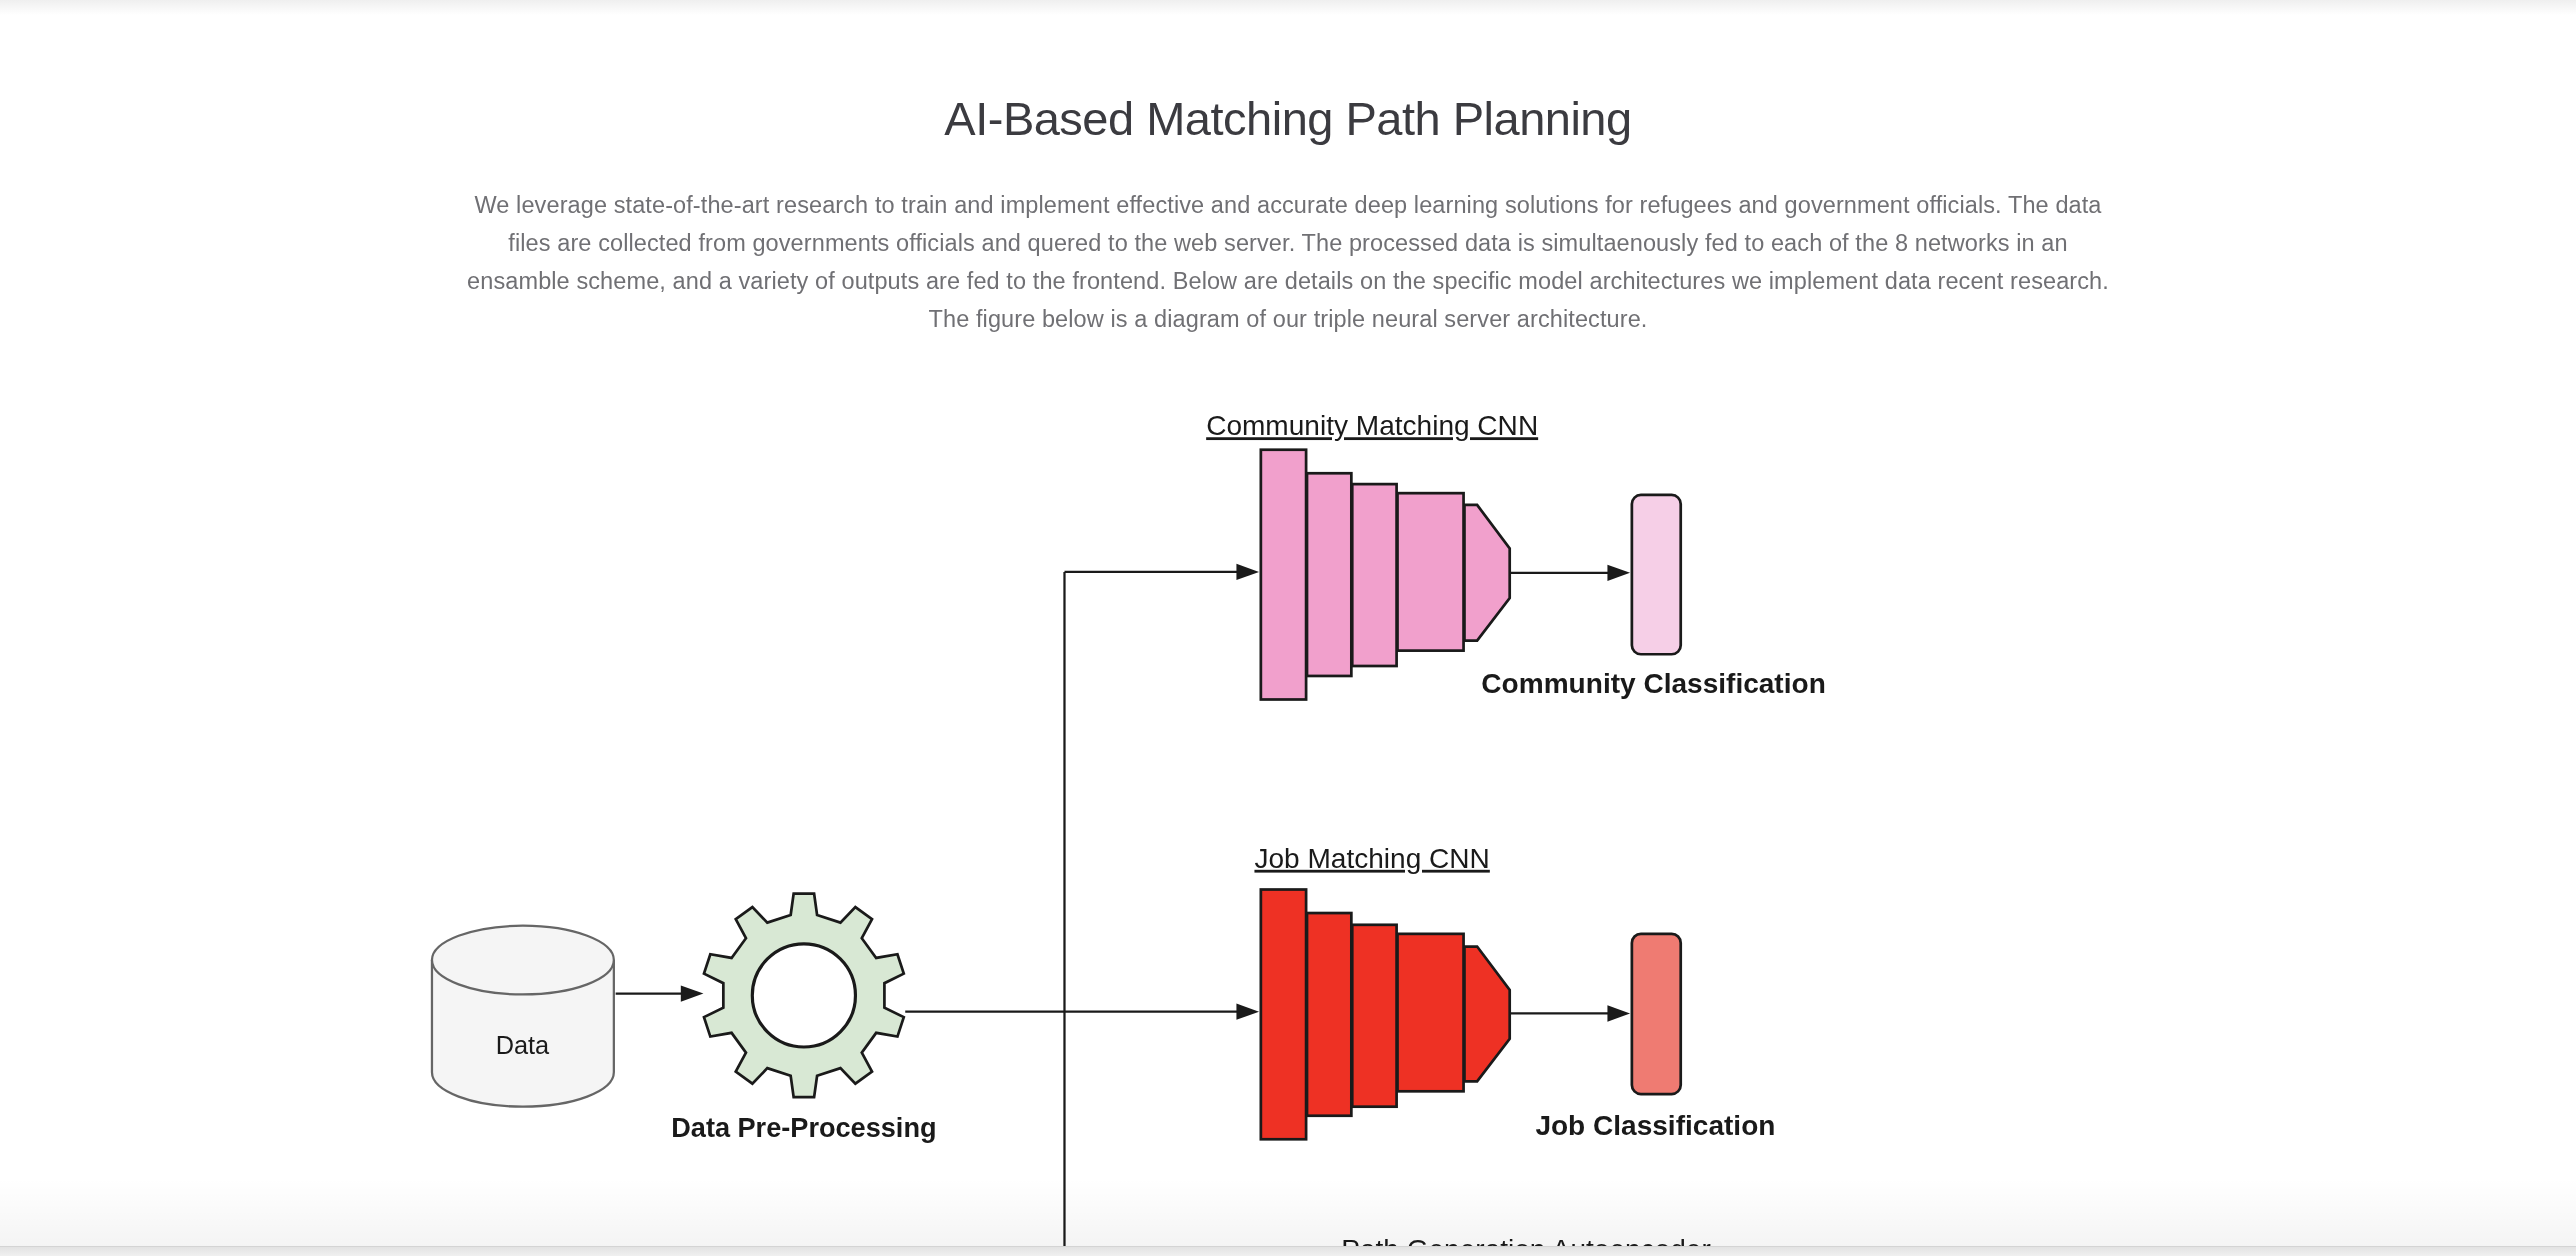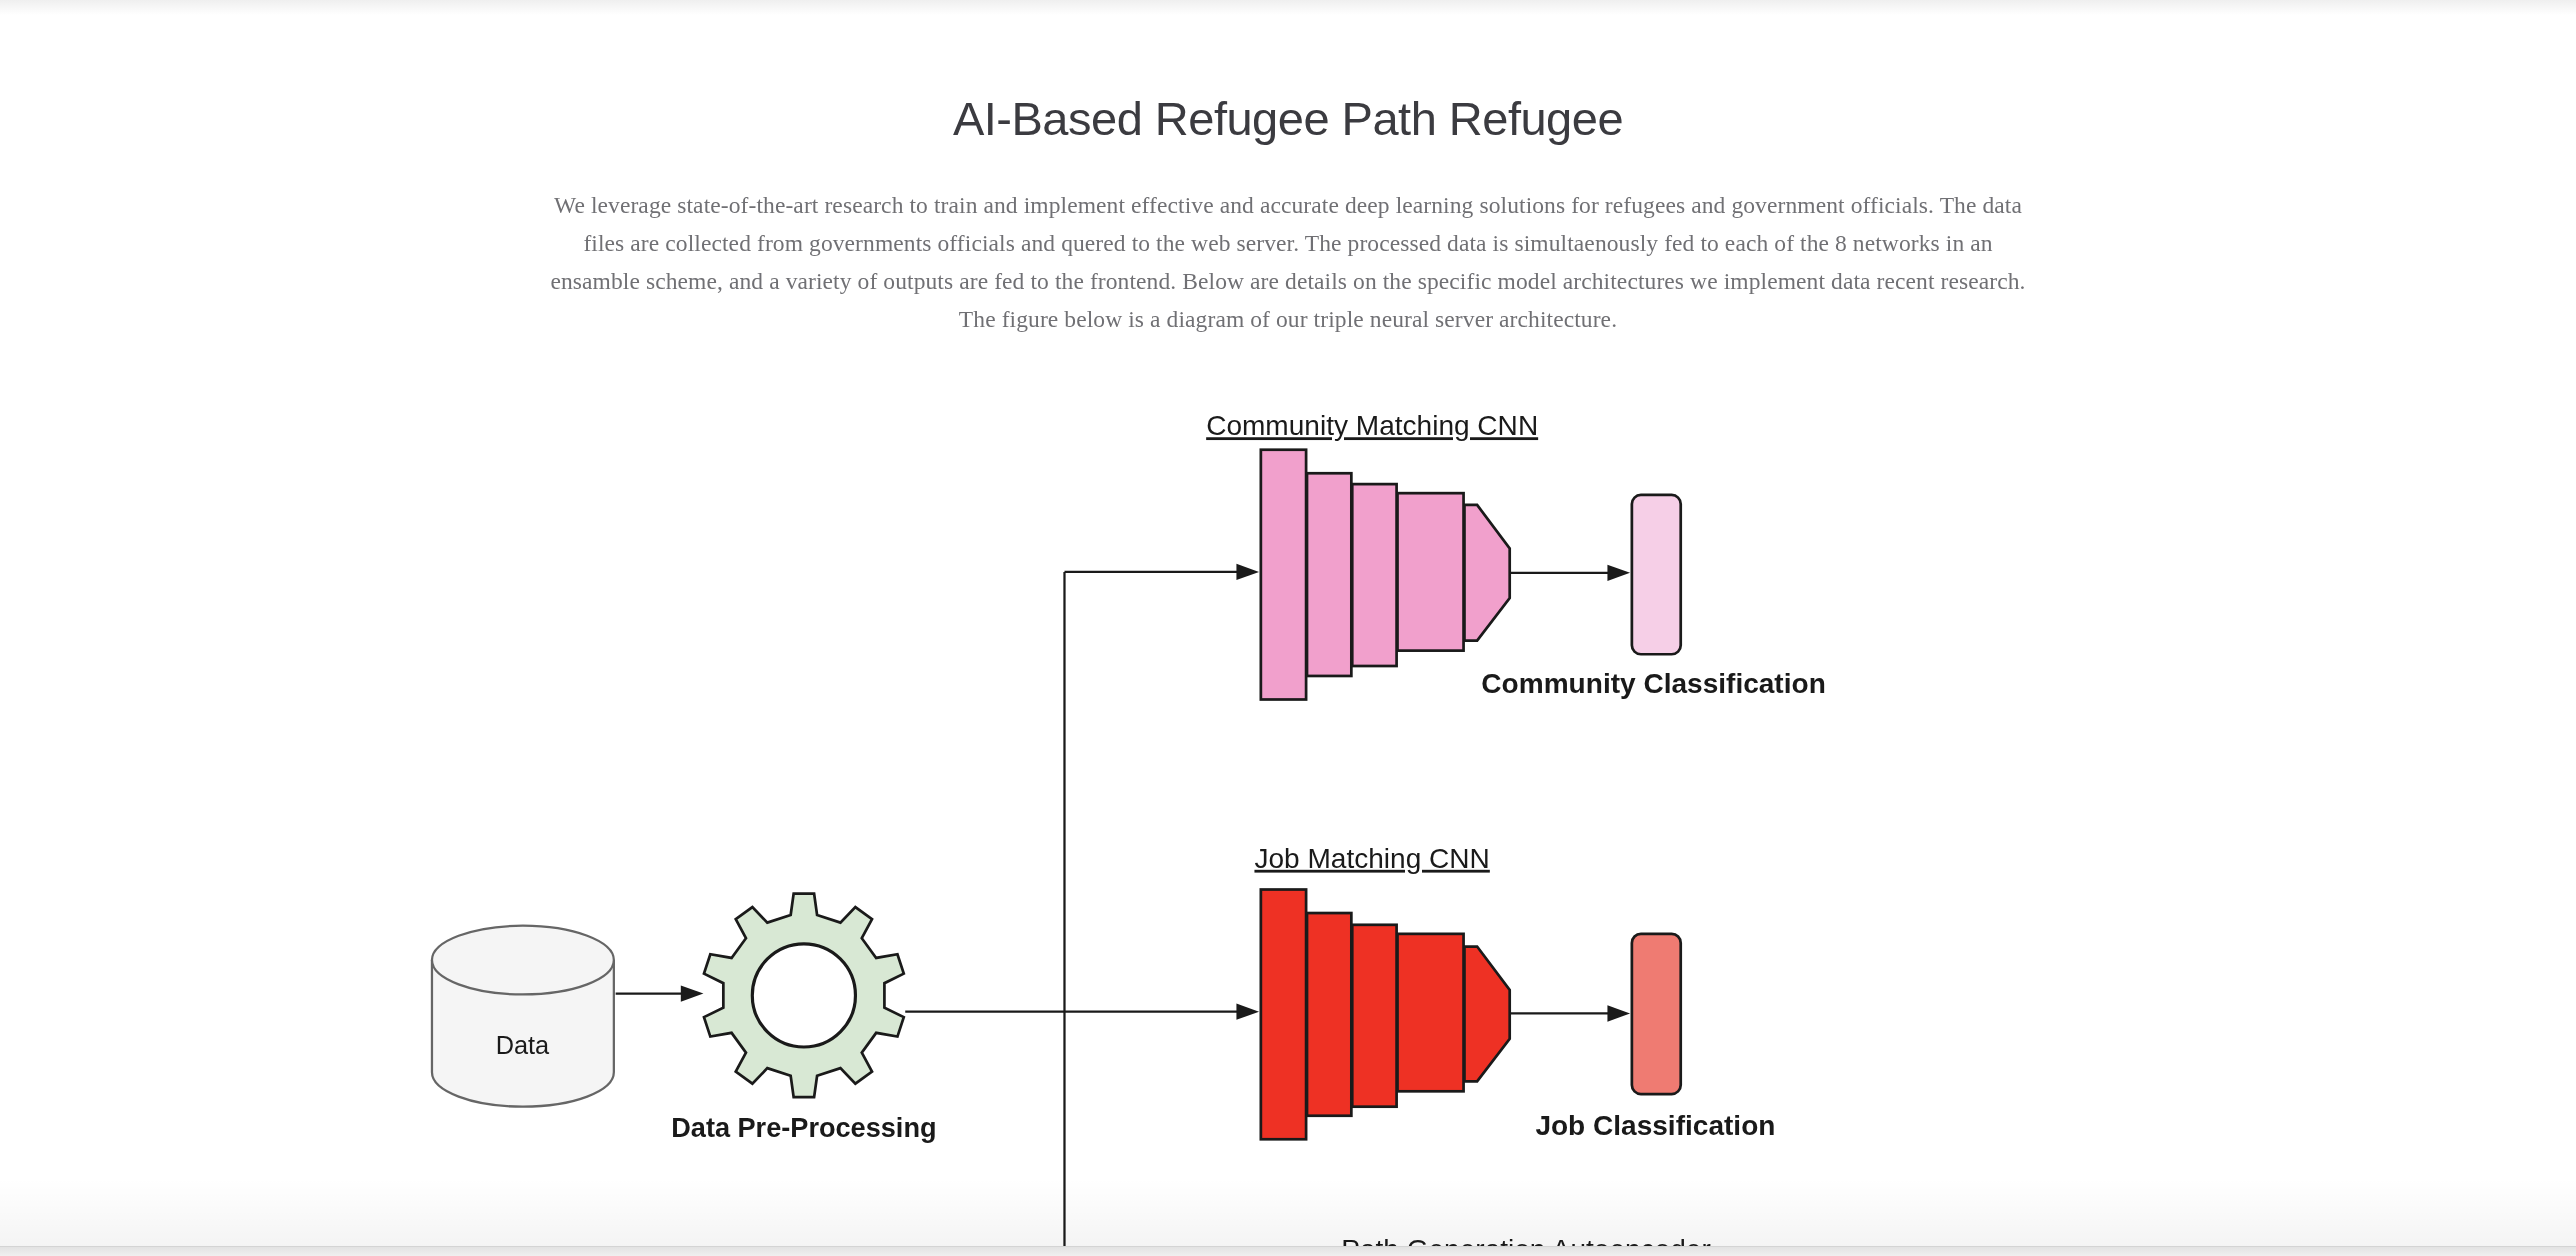--- a/index.html
+++ b/index.html
@@ -4,21 +4,21 @@
 <style>
   html,body{margin:0;padding:0;background:#ffffff;}
   .page{position:relative;width:2576px;height:1256px;background:#ffffff;overflow:hidden;
         font-family:"Liberation Sans",sans-serif;}
   .top-shade{position:absolute;left:0;top:0;width:100%;height:14.5px;
              background:linear-gradient(#efefef,#ffffff);pointer-events:none;}
   .title{position:absolute;left:0;top:91px;width:100%;margin:0;text-align:center;
          font-size:47px;line-height:56px;font-weight:500;letter-spacing:-0.5px;color:#3b3b40;}
   .desc{position:absolute;left:0;top:186px;width:100%;text-align:center;
         font-size:23.5px;line-height:38px;color:#707074;letter-spacing:0.1px;}
-  .desc .dline{white-space:nowrap;font-family:Liberation Serif, serif;}
+  .desc .dline{white-space:nowrap;}
   .diagram{position:absolute;left:0;top:0;width:2576px;height:1256px;}
   .diagram text{font-family:"Liberation Sans",sans-serif;fill:#1a1a1a;}
   .lbl-plain{font-size:28px;fill:#333333;}
   .lbl-under{font-size:31px;text-decoration:underline;}
   .lbl-bold{font-size:31px;font-weight:bold;}
   .lbl-bold-sm{font-size:30px;font-weight:bold;}
   .edge{stroke:#1a1a1a;stroke-width:2.5;fill:none;}
   .head{fill:#1a1a1a;stroke:none;}
   .shape{stroke:#1a1a1a;stroke-width:3;}
   .bottom-fade{position:absolute;left:0;top:1178px;width:100%;height:69px;
@@ -26,21 +26,21 @@
   .bottom-strip{position:absolute;left:0;top:1246px;width:100%;height:10px;
                 background:linear-gradient(#e2e2e2,#f0f0f0);border-top:0.9px solid #d4d4d4;
                 box-sizing:border-box;z-index:5;}
 </style>
 </head>
 <body>
 
 <div class="page">
   <div class="top-shade"></div>
 
-  <h1 class="title">AI-Based Refugee Path Refugee</h1>
+  <h1 class="title">AI-Based Matching Path Planning</h1>
 
   <div class="desc">
     <div class="dline">We leverage state-of-the-art research to train and implement effective and accurate deep learning solutions for refugees and government officials. The data</div>
     <div class="dline">files are collected from governments officials and quered to the web server. The processed data is simultaenously fed to each of the 8 networks in an</div>
     <div class="dline">ensamble scheme, and a variety of outputs are fed to the frontend. Below are details on the specific model architectures we implement data recent research.</div>
     <div class="dline">The figure below is a diagram of our triple neural server architecture.</div>
   </div>
 
   <svg class="diagram" viewBox="0 0 2846 1388">
 

